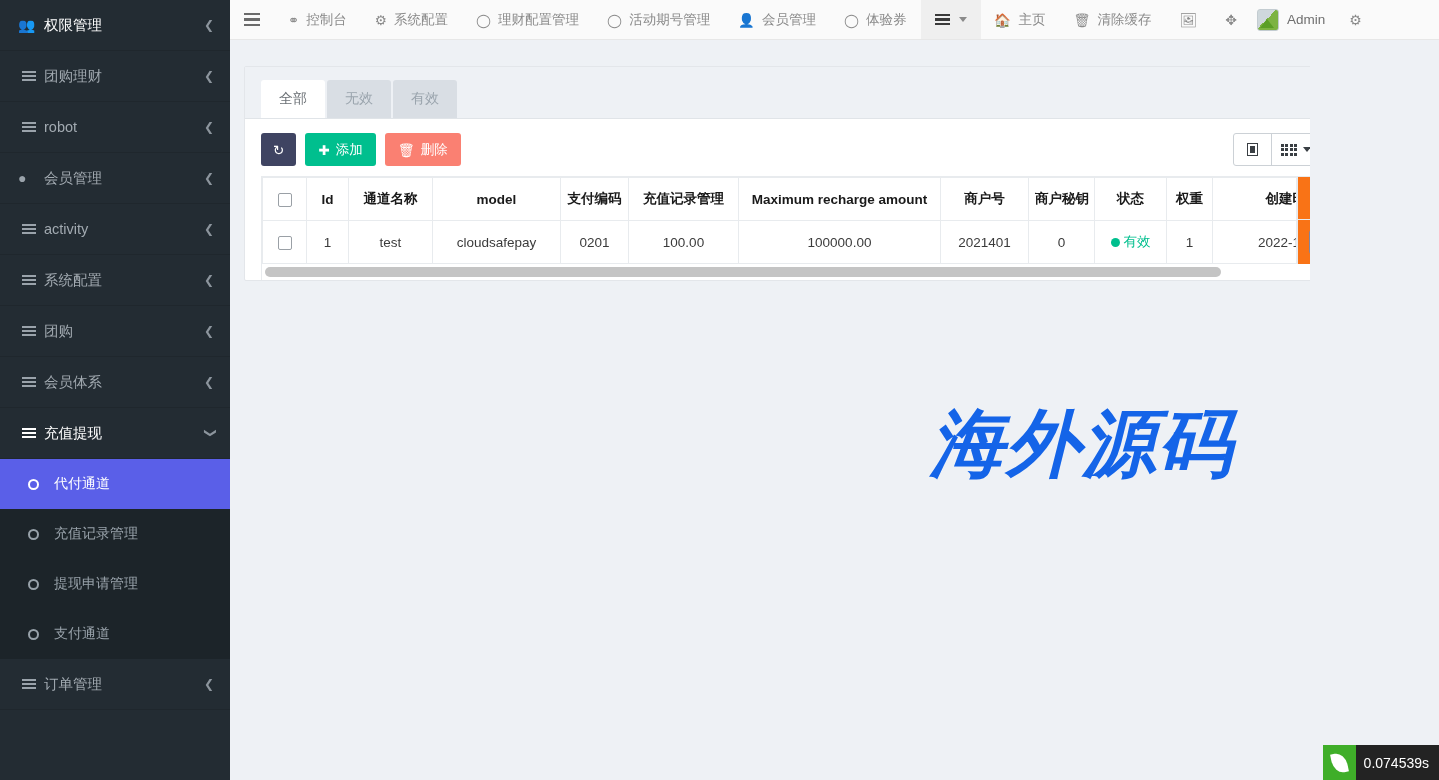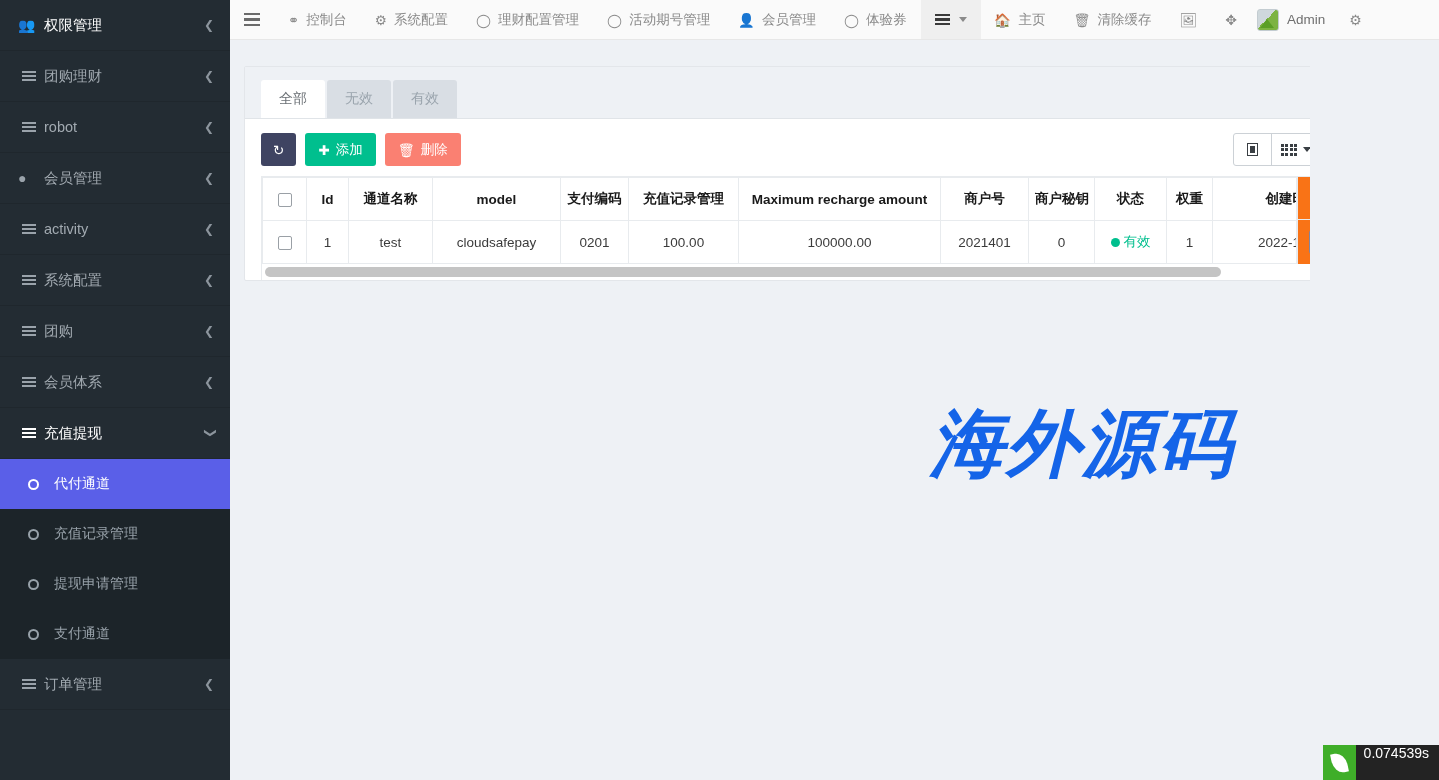--- a/index.html
+++ b/index.html
@@ -265,21 +265,21 @@
   #watermark {
     position:absolute; left:930px; top:395px;
     font-family: "DejaVu Serif", serif;
     font-size: 74px; color: #1464e8; font-weight: bold;
     font-style: italic; letter-spacing: 2px;
     user-select:none;
   }
   
   #trace {
     position: absolute; right: 0; bottom: 0;
-    height: 35px; display: flex; 
+    height: 35px; display: flex; align-items: center;
     background: #232323; color: #fff; font-size: 14px;
     padding-right: 10px; cursor: pointer;
   }
   #trace .leaf {
     width: 33px; height: 35px; background: #3fae29;
     display:flex;align-items:center;justify-content:center;
     margin-right: 8px;
   }
   #trace .leaf::before {
     content:''; width:15px;height:20px;background:#fff;

